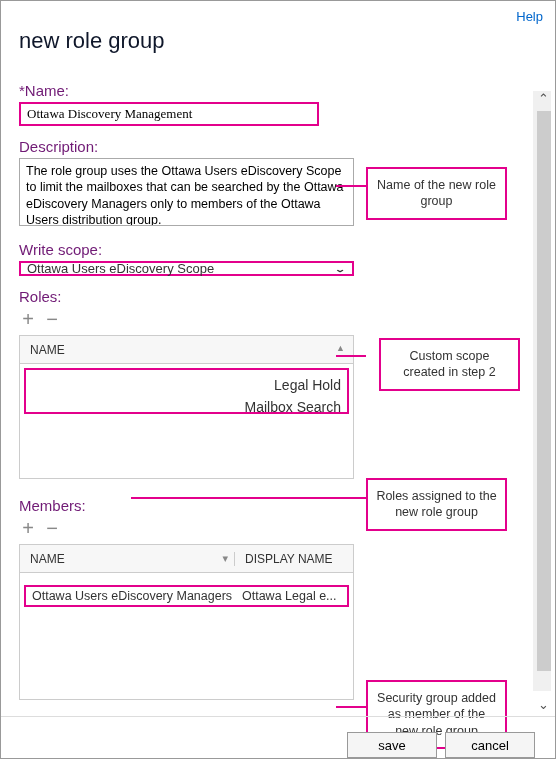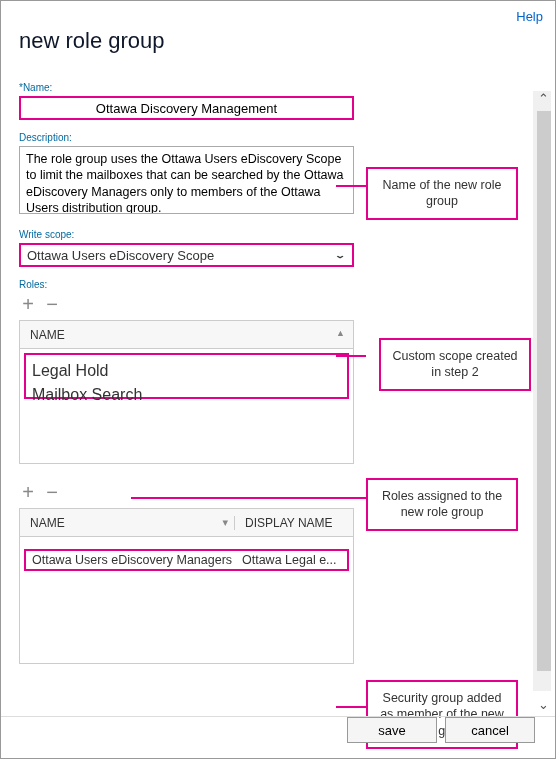--- a/index.html
+++ b/index.html
@@ -35,48 +35,47 @@
     }
     .content {
       padding: 0 18px;
       position: relative;
     }
     .form-row {
       margin-bottom: 12px;
       position: relative;
     }
     .label {
-      font-size: 10px;
-      color: #0369a1;
+      font-size: 15px;
+      color: #701a75;
       margin-bottom: 3px;
       display: block;
     }
     .text-input {
-      width: 335px;
+      width: 300px;
       height: 24px;
       border: 2px solid #e3008c;
       padding: 2px 6px;
       font-size: 13px;
-      font-family: Liberation Sans, sans-serif;
+      font-family: Liberation Serif, serif;
       background: #fff;
-      text-align: center;
     }
     .textarea {
       width: 335px;
       height: 68px;
       border: 1px solid #aaa;
       padding: 4px 6px;
       font-size: 12.5px;
       font-family: inherit;
       resize: none;
       line-height: 1.3;
     }
     .select-wrap {
       width: 335px;
-      height: 24px;
+      height: 15px;
       border: 2px solid #e3008c;
       background: #fff;
       position: relative;
       display: flex;
       align-items: center;
       padding: 0 6px;
       cursor: pointer;
     }
     .select-chevron {
       position: absolute;
@@ -142,35 +141,36 @@
       height: 46px;
     }
     .roles-rest {
       height: 60px;
     }
     .members-body {
       height: 80px;
     }
     .cell {
       padding: 3px 0;
-      font-size: 16px;
+      font-size: 14px;
+      text-align: right;
     }
     .members-row {
       display: flex;
       border: 2px solid #e3008c;
       margin: 12px 4px;
       padding: 2px 6px;
       font-size: 12.5px;
     }
     .members-col1 { flex: 0 0 210px; }
     .members-col2 { flex: 1; white-space: nowrap; overflow: hidden; }
     
     .callout {
       position: absolute;
-      width: 152px;
+      width: 141px;
       border: 2px solid #e3008c;
       background: #fff;
       padding: 8px;
       text-align: center;
       font-size: 12.5px;
       color: #333;
       line-height: 1.3;
     }
     .callout-line {
       position: absolute;
@@ -206,21 +206,21 @@
     
     .footer {
       position: absolute;
       bottom: 0;
       left: 0;
       right: 0;
       height: 42px;
       border-top: 1px solid #ddd;
       display: flex;
       justify-content: flex-end;
-      align-items: flex-start;
+      align-items: flex-end;
       padding-right: 20px;
       gap: 8px;
     }
     .btn {
       width: 90px;
       height: 26px;
       border: 1px solid #999;
       background: #f5f5f5;
       font-size: 13px;
       cursor: pointer;
@@ -268,20 +268,21 @@
       </div>
       <div class="table-body roles-body">
         <div class="cell">Legal Hold</div>
         <div class="cell">Mailbox Search</div>
       </div>
       <div class="roles-rest"></div>
     </div>
   </div>
 
   <div class="form-row" style="margin-top:18px">
+    <span class="label">Members:</span>
     <div class="icon-btns">
       <span class="icon-btn">+</span>
       <span class="icon-btn">−</span>
     </div>
     <div class="table-container">
       <div class="table-header">
         <div class="th th-menu" style="flex:0 0 215px; border-right:1px solid #ccc">NAME</div>
         <div class="th" style="flex:1">DISPLAY NAME</div>
       </div>
       <div class="members-row">

